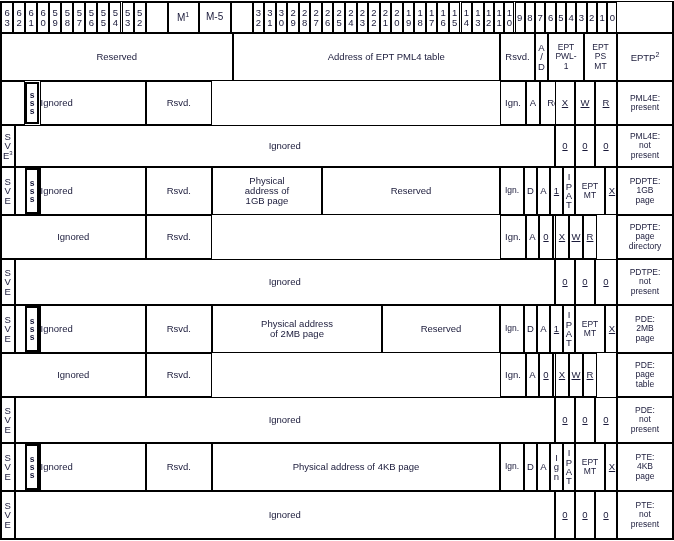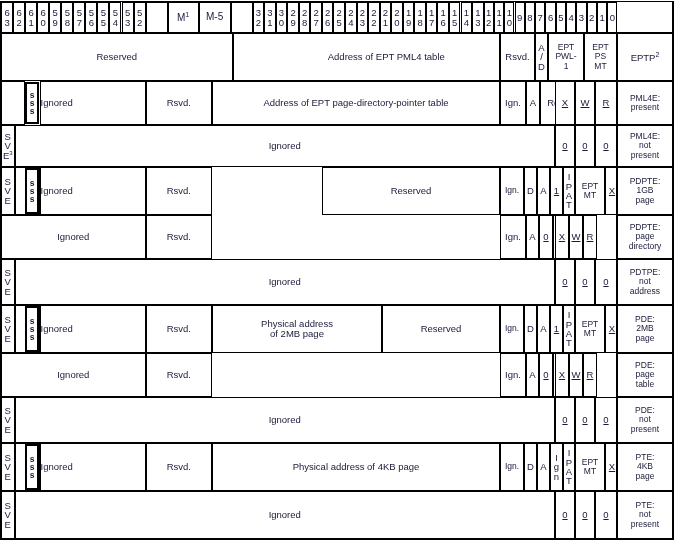--- a/index.html
+++ b/index.html
@@ -148,41 +148,43 @@
 PWL-
 1</div>
     <div class="cell bc tiny" style="left: 584px; top: 33px; width: 33px; height: 48px;">EPT
 PS
 MT</div>
     <div class="cell bc small" style="left: 617px; top: 33px; width: 56px; height: 48px;"><span>EPTP<sup>2</sup></span></div>
     <div class="cell bc small" style="left: 1px; top: 81px; width: 24px; height: 44px;"></div>
     <div class="cell bc small" style="left: 39.5px; top: 81px; width: 106.1px; height: 44px; justify-content: flex-start;">Ignored</div>
     <div class="cell bc " style="left: 0px; top: 81px; width: 0px; height: 44px;"></div>
     <div class="cell bc small" style="left: 145.6px; top: 81px; width: 66.4px; height: 44px;">Rsvd.</div>
-    <div class="cell bc small" style="left: 212px; top: 81px; width: 288px; height: 44px;">Address of EPT page-directory-pointer table</div>
     <div class="cell bc small" style="left: 500px; top: 81px; width: 26px; height: 44px;">Ign.</div>
     <div class="cell bc small" style="left: 526px; top: 81px; width: 14px; height: 44px;">A</div>
     <div class="cell bc small" style="left: 540px; top: 81px; width: 55px; height: 44px;">Reserved</div>
     <div class="cell bc small ul" style="left: 555px; top: 81px; width: 20px; height: 44px;">X</div>
     <div class="cell bc small ul" style="left: 575px; top: 81px; width: 20px; height: 44px;">W</div>
     <div class="cell bc small ul" style="left: 595px; top: 81px; width: 22px; height: 44px;">R</div>
     <div class="cell bc tiny" style="left: 617px; top: 81px; width: 56px; height: 44px;">PML4E:
 present</div>
     <div class="cell bc small" style="left: 1px; top: 125px; width: 13.5px; height: 42px;"><span class="vstack "><span class="d">S</span><span class="d">V</span><span class="d">E<sup style="font-size: 6px;">3</sup></span></span></div>
     <div class="cell bc small" style="left: 14.5px; top: 125px; width: 540.5px; height: 42px;">Ignored</div>
     <div class="cell bc small ul" style="left: 555px; top: 125px; width: 20px; height: 42px;">0</div>
     <div class="cell bc small ul" style="left: 575px; top: 125px; width: 20px; height: 42px;">0</div>
     <div class="cell bc small ul" style="left: 595px; top: 125px; width: 22px; height: 42px;">0</div>
     <div class="cell bc tiny" style="left: 617px; top: 125px; width: 56px; height: 42px;">PML4E:
 not
 present</div>
     <div class="cell bc small" style="left: 1px; top: 167px; width: 13.5px; height: 48px;"><span class="vstack "><span class="d">S</span><span class="d">V</span><span class="d">E</span></span></div>
     <div class="cell bc small" style="left: 14.5px; top: 167px; width: 25px; height: 48px;"></div>
     <div class="cell bc small" style="left: 39.5px; top: 167px; width: 106.1px; height: 48px; justify-content: flex-start;">Ignored</div>
     <div class="cell bc small" style="left: 145.6px; top: 167px; width: 66.4px; height: 48px;">Rsvd.</div>
+    <div class="cell bc small" style="left: 212px; top: 167px; width: 110px; height: 48px;">Physical
+address of
+1GB page</div>
     <div class="cell bc small" style="left: 322px; top: 167px; width: 178px; height: 48px;">Reserved</div>
     <div class="cell bc tiny" style="left: 500px; top: 167px; width: 24px; height: 48px;">Ign.</div>
     <div class="cell bc small" style="left: 524px; top: 167px; width: 13px; height: 48px;">D</div>
     <div class="cell bc small" style="left: 537px; top: 167px; width: 13px; height: 48px;">A</div>
     <div class="cell bc small ul" style="left: 550px; top: 167px; width: 13px; height: 48px;">1</div>
     <div class="cell bc tiny" style="left: 563px; top: 167px; width: 12px; height: 48px;"><span class="vstack "><span class="d">I</span><span class="d">P</span><span class="d">A</span><span class="d">T</span></span></div>
     <div class="cell bc tiny" style="left: 575px; top: 167px; width: 30px; height: 48px;">EPT
 MT</div>
     <div class="cell bc small ul" style="left: 605px; top: 167px; width: 14px; height: 48px;">X</div>
     <div class="cell bc small ul" style="left: 619px; top: 167px; width: 14px; height: 48px;">W</div>
@@ -202,21 +204,21 @@
     <div class="cell bc tiny" style="left: 617px; top: 215px; width: 56px; height: 44px;">PDPTE:
 page
 directory</div>
     <div class="cell bc small" style="left: 1px; top: 259px; width: 13.5px; height: 46px;"><span class="vstack "><span class="d">S</span><span class="d">V</span><span class="d">E</span></span></div>
     <div class="cell bc small" style="left: 14.5px; top: 259px; width: 540.5px; height: 46px;">Ignored</div>
     <div class="cell bc small ul" style="left: 555px; top: 259px; width: 20px; height: 46px;">0</div>
     <div class="cell bc small ul" style="left: 575px; top: 259px; width: 20px; height: 46px;">0</div>
     <div class="cell bc small ul" style="left: 595px; top: 259px; width: 22px; height: 46px;">0</div>
     <div class="cell bc tiny" style="left: 617px; top: 259px; width: 56px; height: 46px;">PDTPE:
 not
-address</div>
+present</div>
     <div class="cell bc small" style="left: 1px; top: 305px; width: 13.5px; height: 48px;"><span class="vstack "><span class="d">S</span><span class="d">V</span><span class="d">E</span></span></div>
     <div class="cell bc small" style="left: 14.5px; top: 305px; width: 25px; height: 48px;"></div>
     <div class="cell bc small" style="left: 39.5px; top: 305px; width: 106.1px; height: 48px; justify-content: flex-start;">Ignored</div>
     <div class="cell bc small" style="left: 145.6px; top: 305px; width: 66.4px; height: 48px;">Rsvd.</div>
     <div class="cell bc small" style="left: 212px; top: 305px; width: 170px; height: 48px;">Physical address
 of 2MB page</div>
     <div class="cell bc small" style="left: 382px; top: 305px; width: 118px; height: 48px;">Reserved</div>
     <div class="cell bc tiny" style="left: 500px; top: 305px; width: 24px; height: 48px;">Ign.</div>
     <div class="cell bc small" style="left: 524px; top: 305px; width: 13px; height: 48px;">D</div>
     <div class="cell bc small" style="left: 537px; top: 305px; width: 13px; height: 48px;">A</div>

